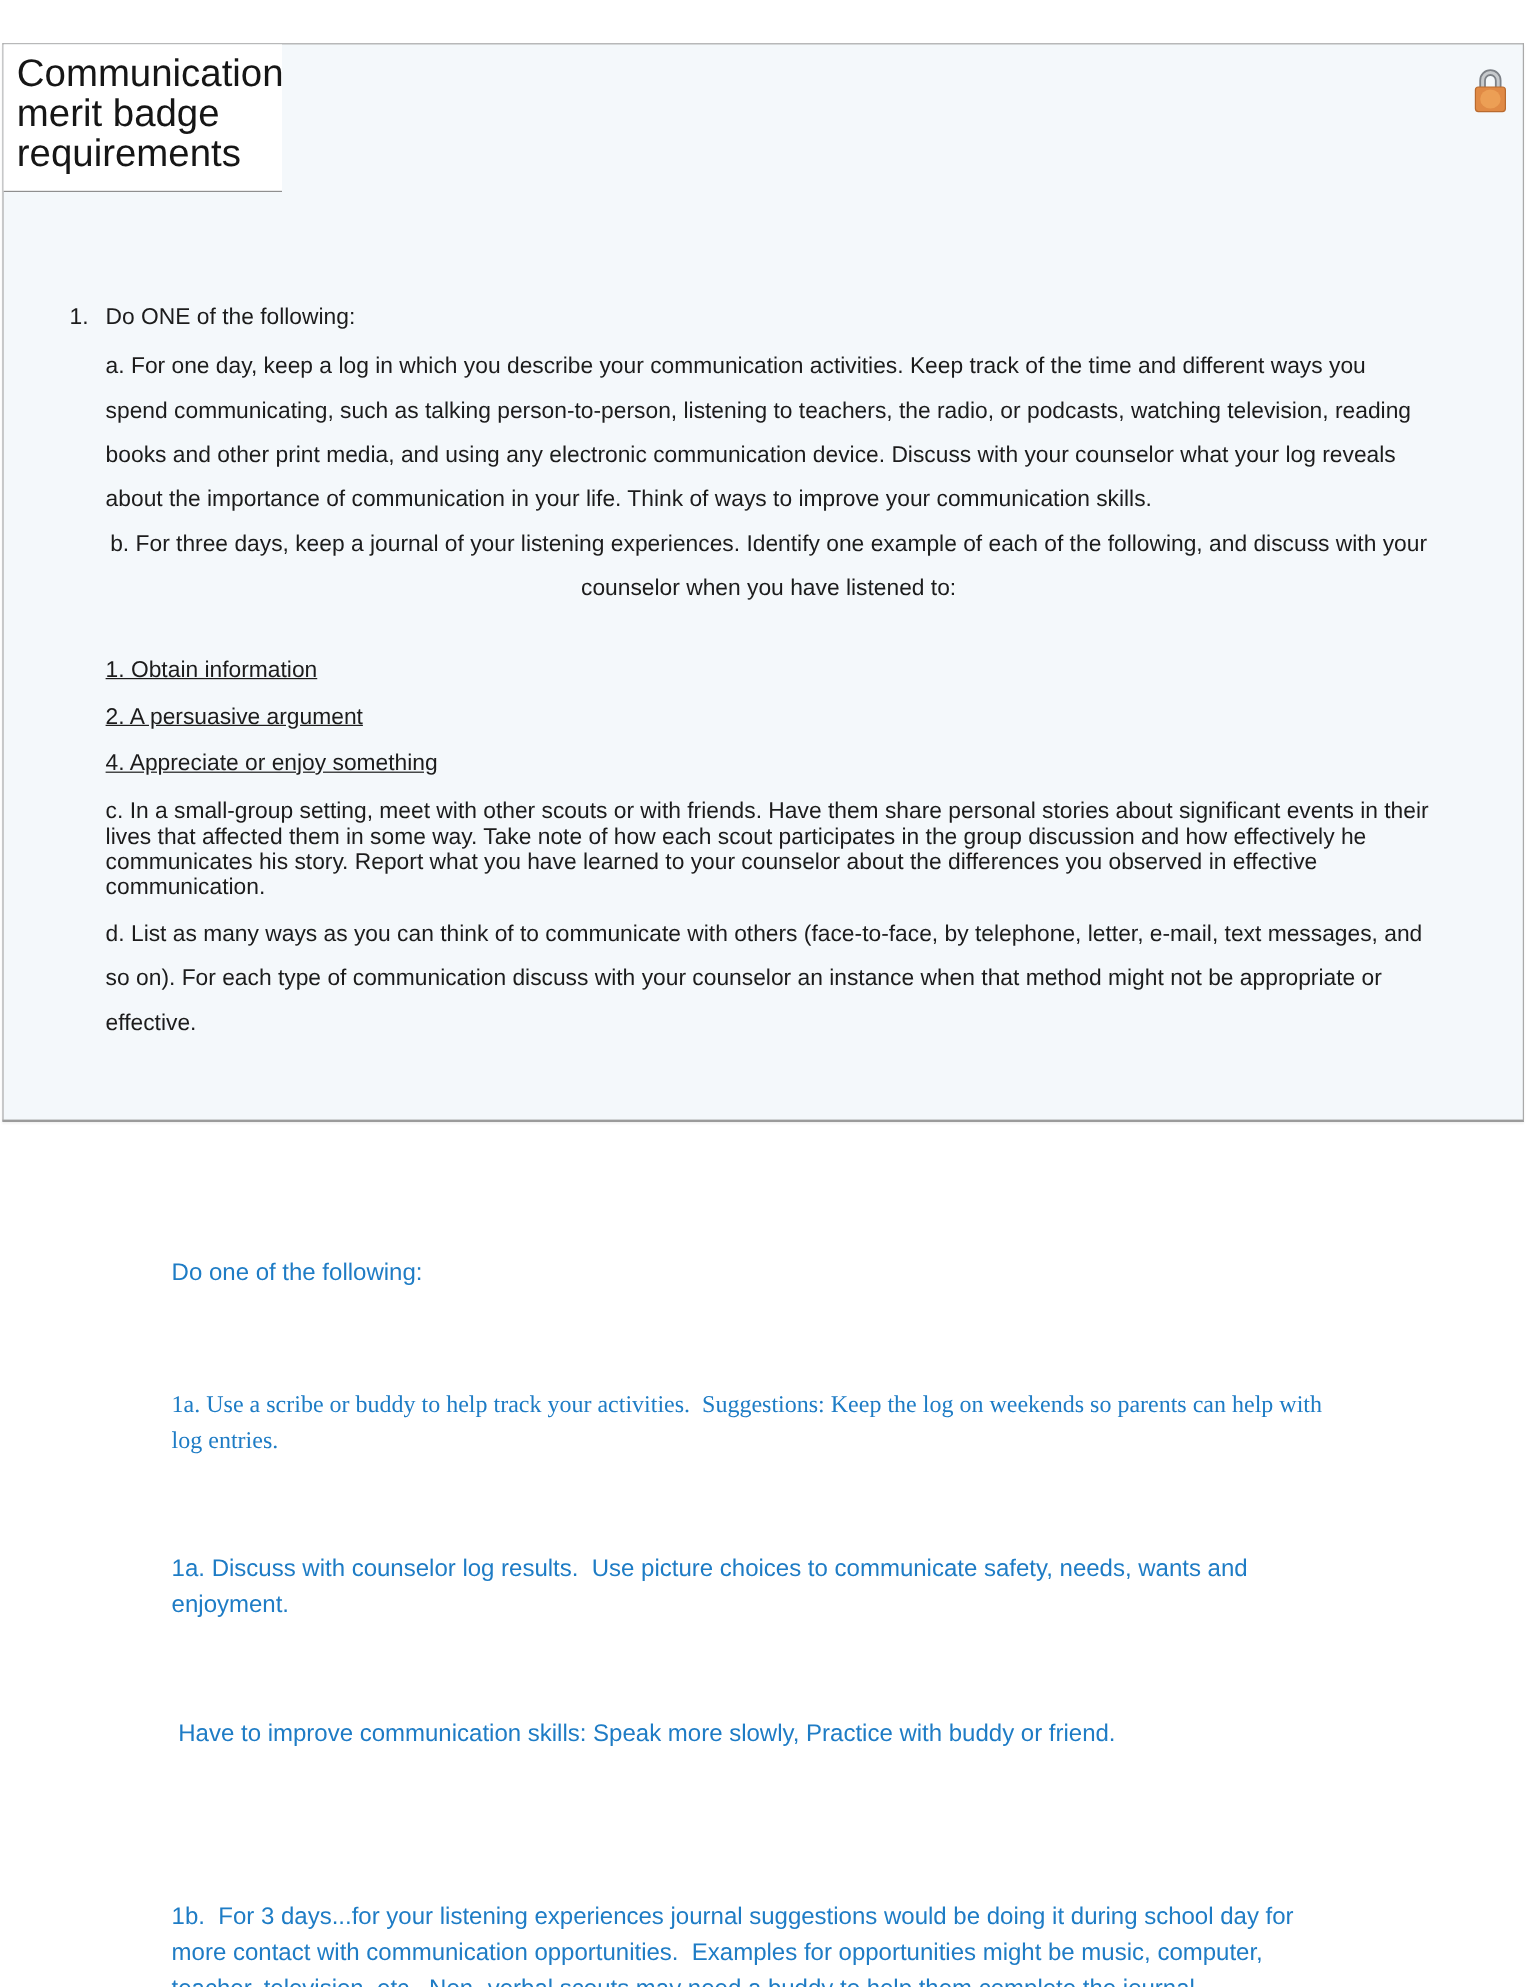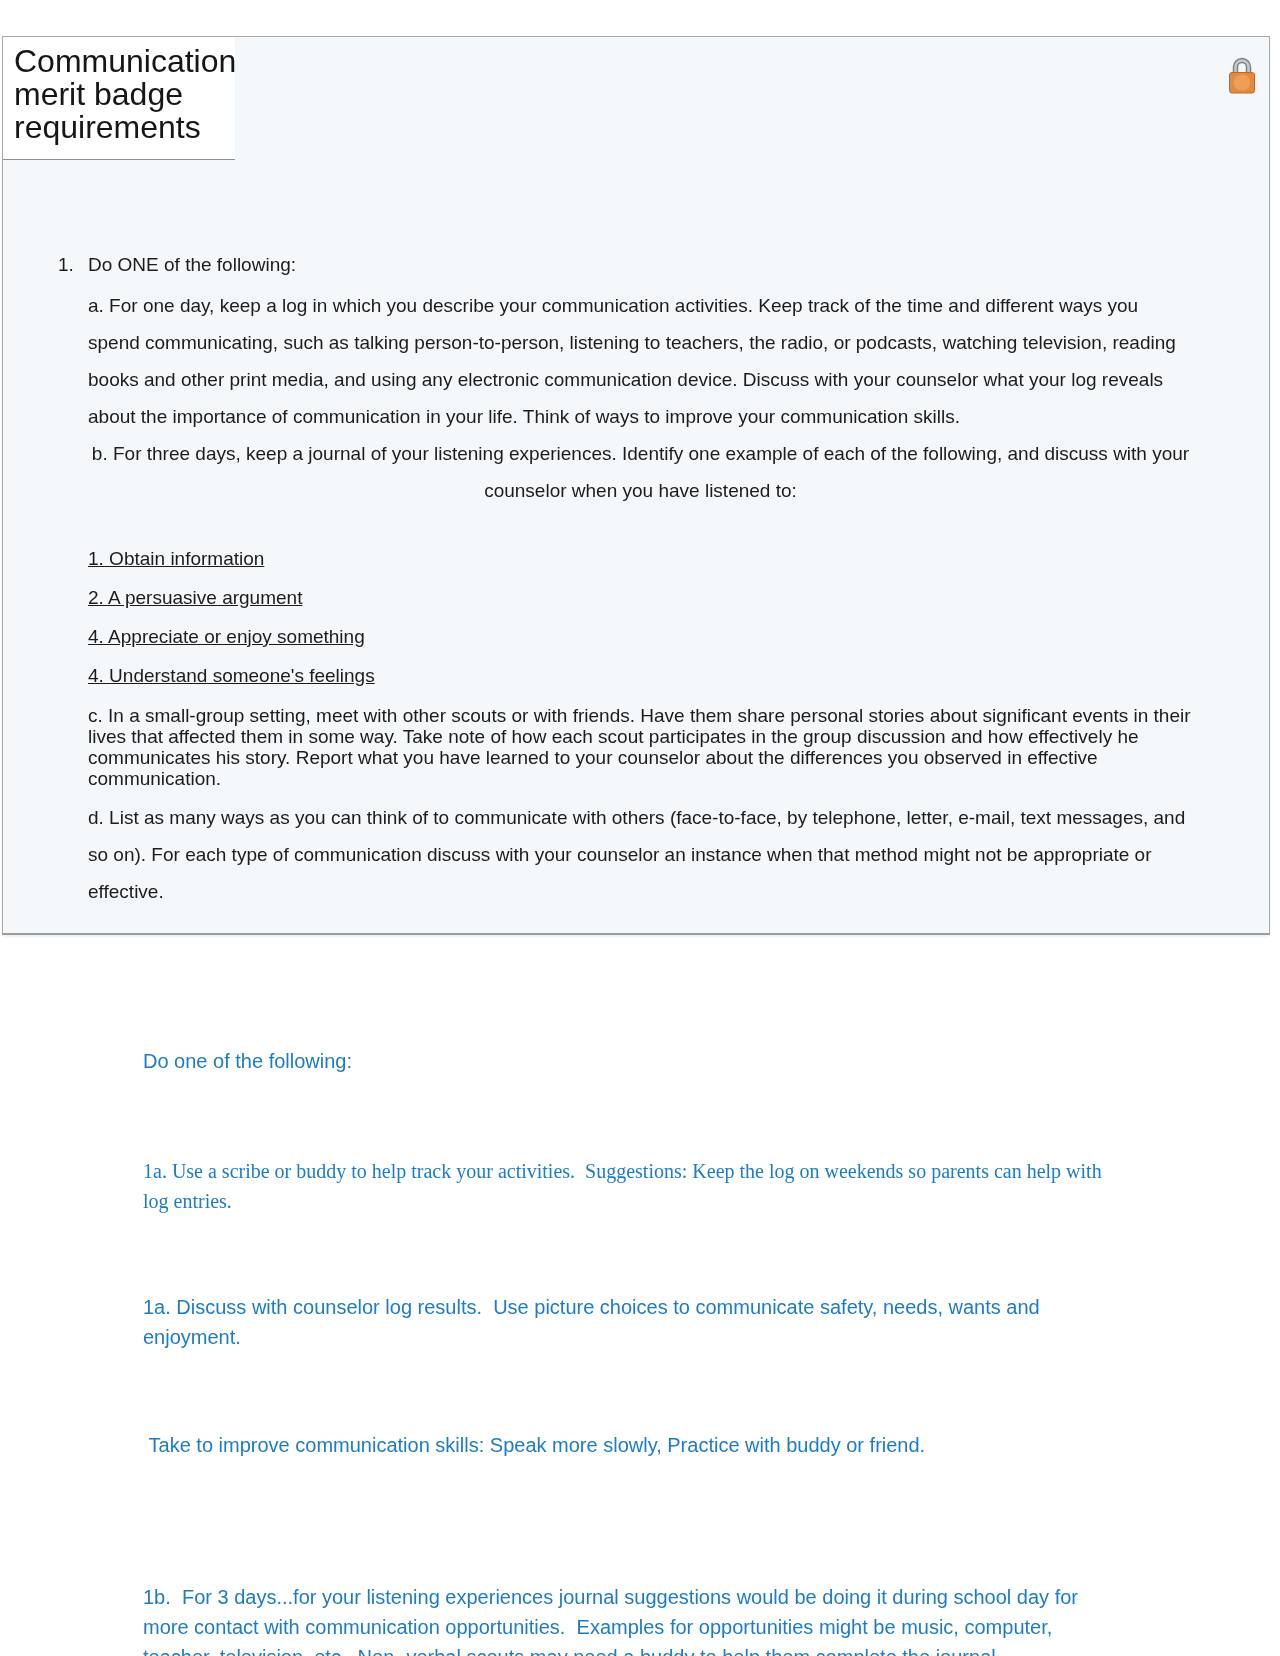--- a/index.html
+++ b/index.html
@@ -112,30 +112,29 @@
         <span>Do ONE of the following:</span>
       </div>
 
       <p class="req-para pa">a. For one day, keep a log in which you describe your communication activities. Keep track of the time and different ways you spend communicating, such as talking person-to-person, listening to teachers, the radio, or podcasts, watching television, reading books and other print media, and using any electronic communication device. Discuss with your counselor what your log reveals about the importance of communication in your life. Think of ways to improve your communication skills.</p>
       <p class="req-para pb">b. For three days, keep a journal of your listening experiences. Identify one example of each of the following, and discuss with your counselor when you have listened to:</p>
 
       <div class="sub-list">
         <div class="sub-item">1. Obtain information</div>
         <div class="sub-item">2. A persuasive argument</div>
         <div class="sub-item">4. Appreciate or enjoy something</div>
-        <div class="sub-item">4. Understand someone's feelings</div>
       </div>
 
       <p class="req-para pc">c. In a small-group setting, meet with other scouts or with friends. Have them share personal stories about significant events in their lives that affected them in some way. Take note of how each scout participates in the group discussion and how effectively he communicates his story. Report what you have learned to your counselor about the differences you observed in effective communication.</p>
       <p class="req-para pd">d. List as many ways as you can think of to communicate with others (face-to-face, by telephone, letter, e-mail, text messages, and so on). For each type of communication discuss with your counselor an instance when that method might not be appropriate or effective.</p>
     </div>
 
   </div>
 
   <div class="notes">
     <p class="note intro">Do one of the following:</p>
     <p class="note n1">1a. Use a scribe or buddy to help track your activities.  Suggestions: Keep the log on weekends so parents can help with log entries.</p>
     <p class="note n2">1a. Discuss with counselor log results.  Use picture choices to communicate safety, needs, wants and enjoyment.</p>
-    <p class="note n3"> Take to improve communication skills: Speak more slowly, Practice with buddy or friend.</p>
+    <p class="note n3"> Have to improve communication skills: Speak more slowly, Practice with buddy or friend.</p>
     <p class="note n4">1b.  For 3 days...for your listening experiences journal suggestions would be doing it during school day for more contact with communication opportunities.  Examples for opportunities might be music, computer, teacher, television, etc.  Non- verbal scouts may need a buddy to help them complete the journal.</p>
   </div>
 
 </div>
 
 </body></html>

